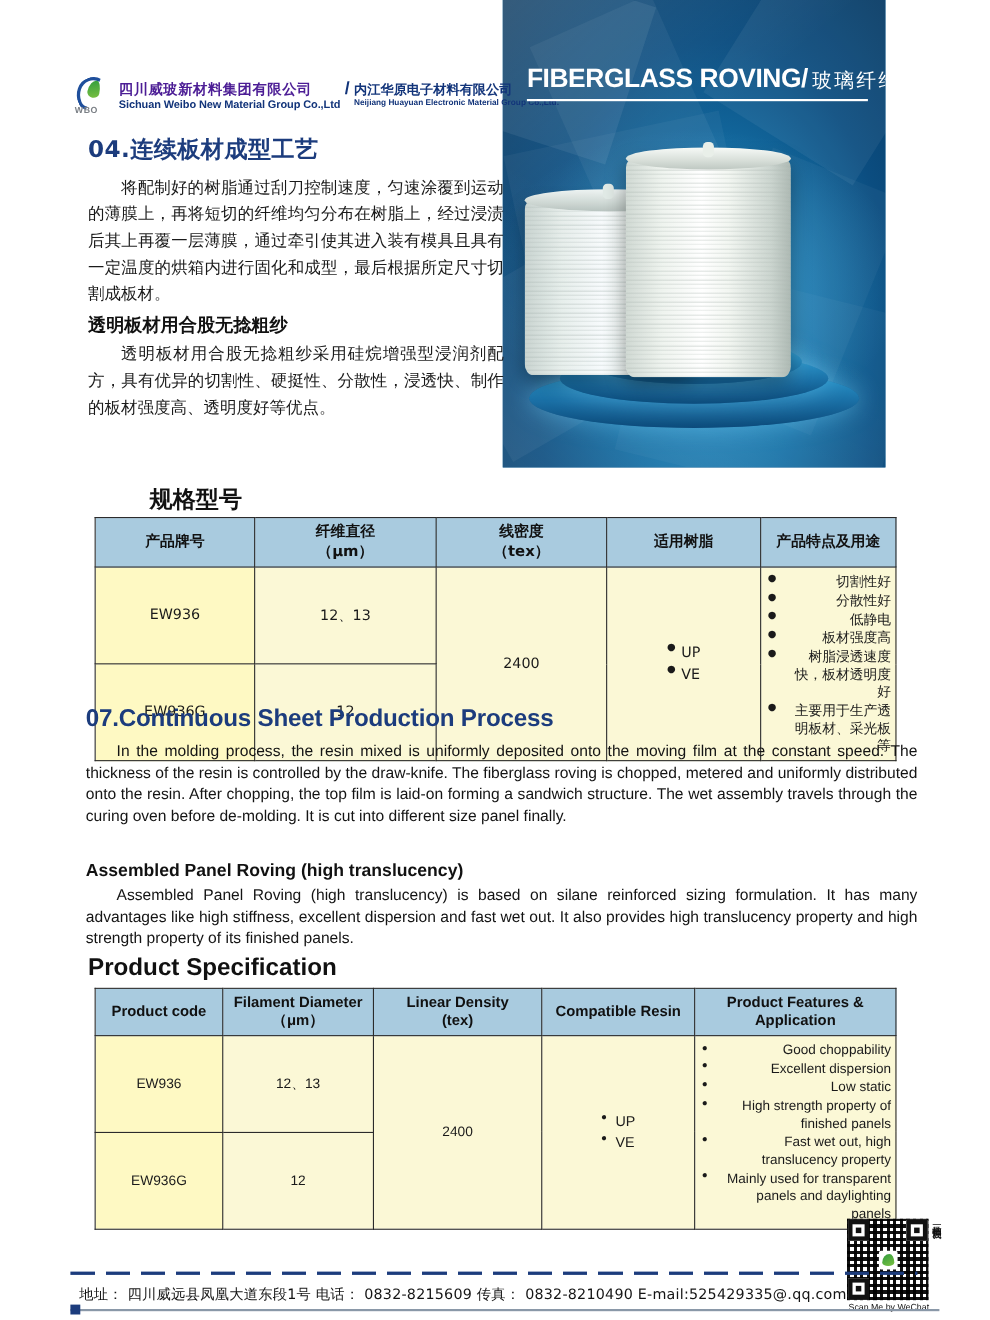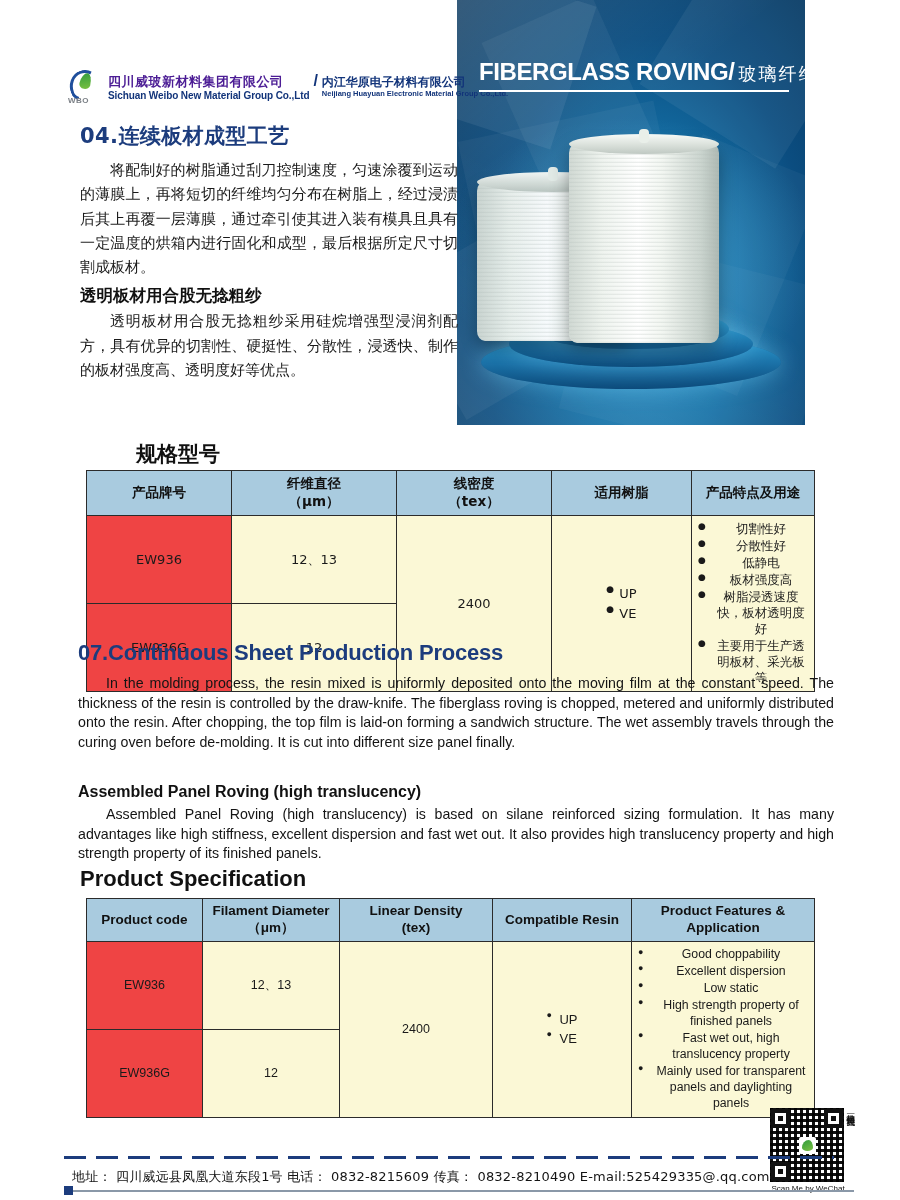--- a/index.html
+++ b/index.html
@@ -243,34 +243,35 @@
     text-align: center;
     vertical-align: middle;
     padding: 0;
   }
   .spec-table th {
     background: #a9cbdf;
     font-weight: bold;
     color: #111;
   }
   .cell-code {
-    background: #ef4444;
+    background: #fef9c3;
     font-weight: normal;
   }
   .cell-data { background: #fbf8d6; }
   .feat-cell {
     background: #fbf8d6;
     text-align: left;
     vertical-align: top;
   }
   .feat-list { margin: 0; padding: 5px 4px 4px 6px; list-style: none; }
   .feat-list li {
     position: relative;
     padding-left: 14px;
     margin-bottom: 1px;
+    text-align: right;
   }
   .feat-list li::before {
     content: "\25CF";
     position: absolute;
     left: 0; top: -0.5px;
     font-size: 9px;
   }
   .resin-list { margin: 0; padding: 0; list-style: none; display: inline-block; text-align: left; }
   .resin-list li { position: relative; padding-left: 13px; line-height: 1.5; }
   .resin-list li::before {

